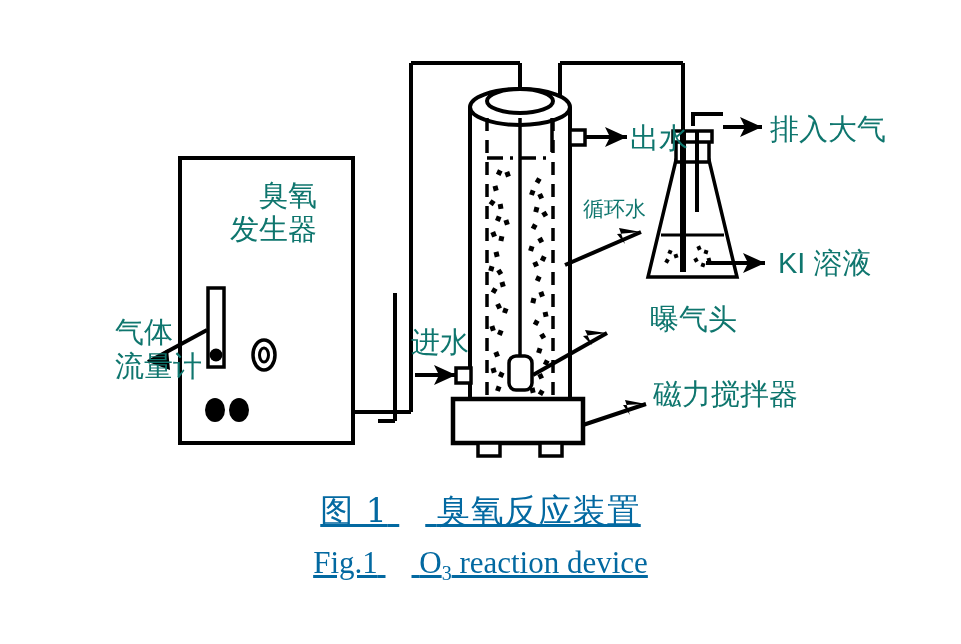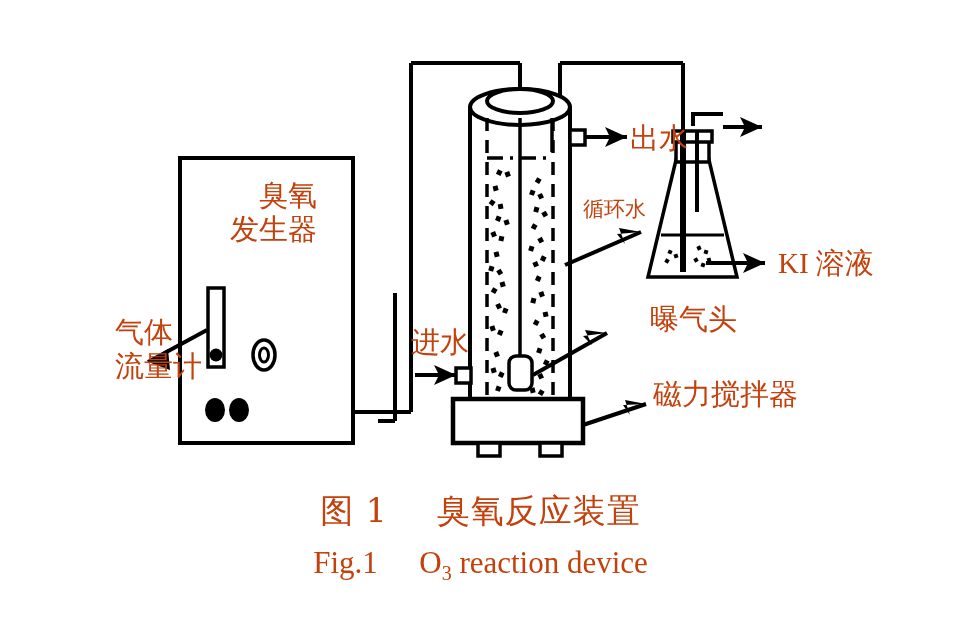--- a/index.html
+++ b/index.html
@@ -20,22 +20,23 @@
   }
   #diagram-svg {
     position: absolute;
     left: 0;
     top: 0;
   }
   .cap {
     position: absolute;
     width: 100%;
     text-align: center;
-    color: #c2410c;
+    color: #0369a1;
     white-space: nowrap;
+    text-decoration: underline;
   }
   #caption-cn {
     top: 489px;
     font-size: 33px;
     letter-spacing: 1px;
     font-family: "DejaVu Serif", "Liberation Serif", serif;
   }
   #caption-en {
     top: 545px;
     font-size: 31px;
@@ -44,23 +45,23 @@
   #caption-en .sub {
     font-size: 20px;
     vertical-align: sub;
   }
   .cap .gap {
     display: inline-block;
     width: 26px;
   }
   .lbl {
     position: absolute;
-    color: #c2410c;
+    color: #0f766e;
     white-space: nowrap;
-    font-family: Liberation Serif, serif;
+    font-family: Liberation Sans, sans-serif;
     line-height: 1.18;
   }
 </style>
 </head>
 <body>
 
 <div id="figure-root">
 
   <svg id="diagram-svg" width="961" height="644" viewBox="0 0 961 644">
 
@@ -251,20 +252,21 @@
   <div class="lbl" style="left:411px; top:325px; font-size:29px;">进水</div>
 
   <div class="lbl" style="left:630px; top:121px; font-size:29px;">出水</div>
 
   <div class="lbl" style="left:583px; top:197px; font-size:21px;">循环水</div>
 
   <div class="lbl" style="left:614px; top:302px; font-size:29px;margin-left:36px;">曝气头</div>
 
   <div class="lbl" style="left:653px; top:377px; font-size:29px;">磁力搅拌器</div>
 
+  <div class="lbl" style="left:770px; top:112px; font-size:29px;">排入大气</div>
 
   <div class="lbl" style="left:778px; top:246px; font-size:29px;">KI 溶液</div>
 
   <div class="cap" id="caption-cn">
     <span>图 1</span>
     <span class="gap"></span>
     <span>臭氧反应装置</span>
   </div>
 
   <div class="cap" id="caption-en">

